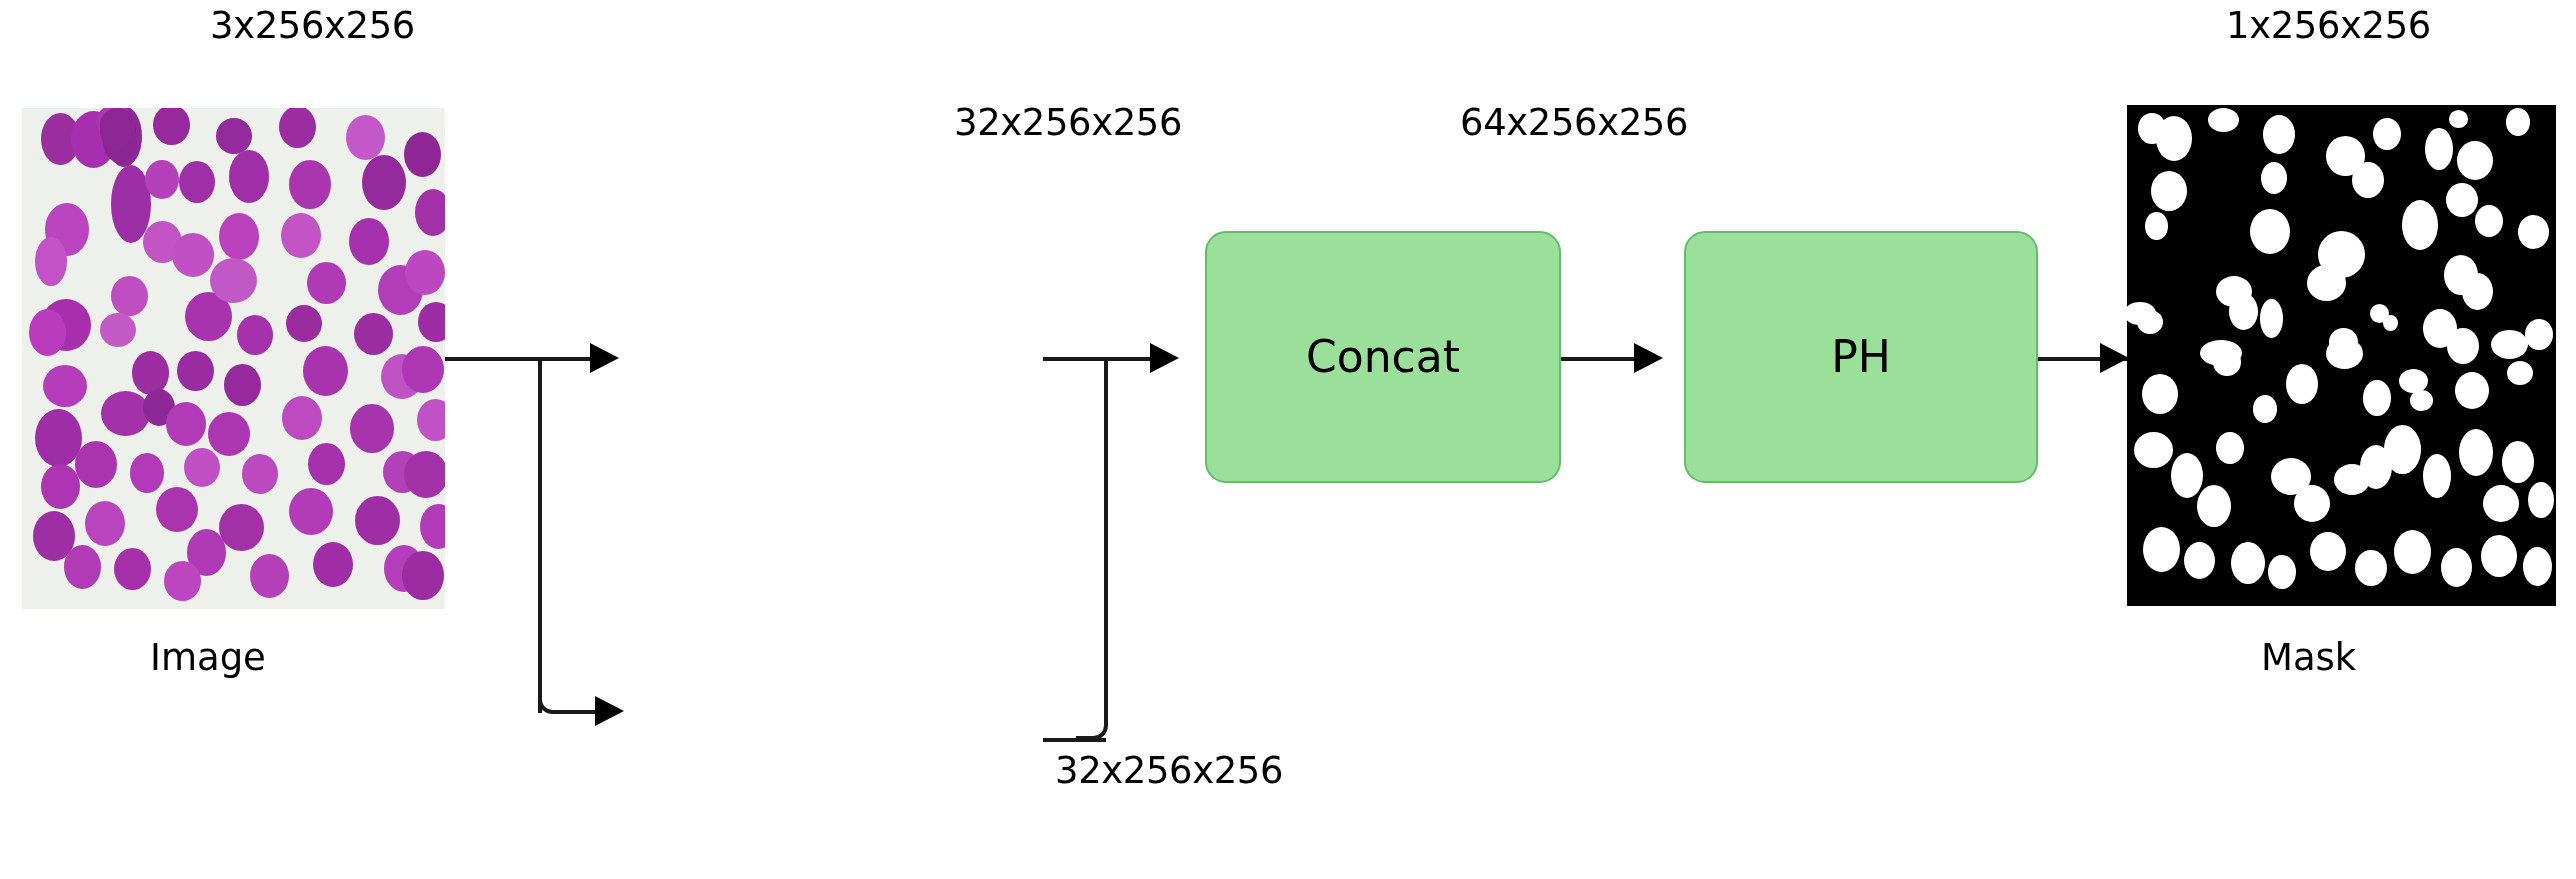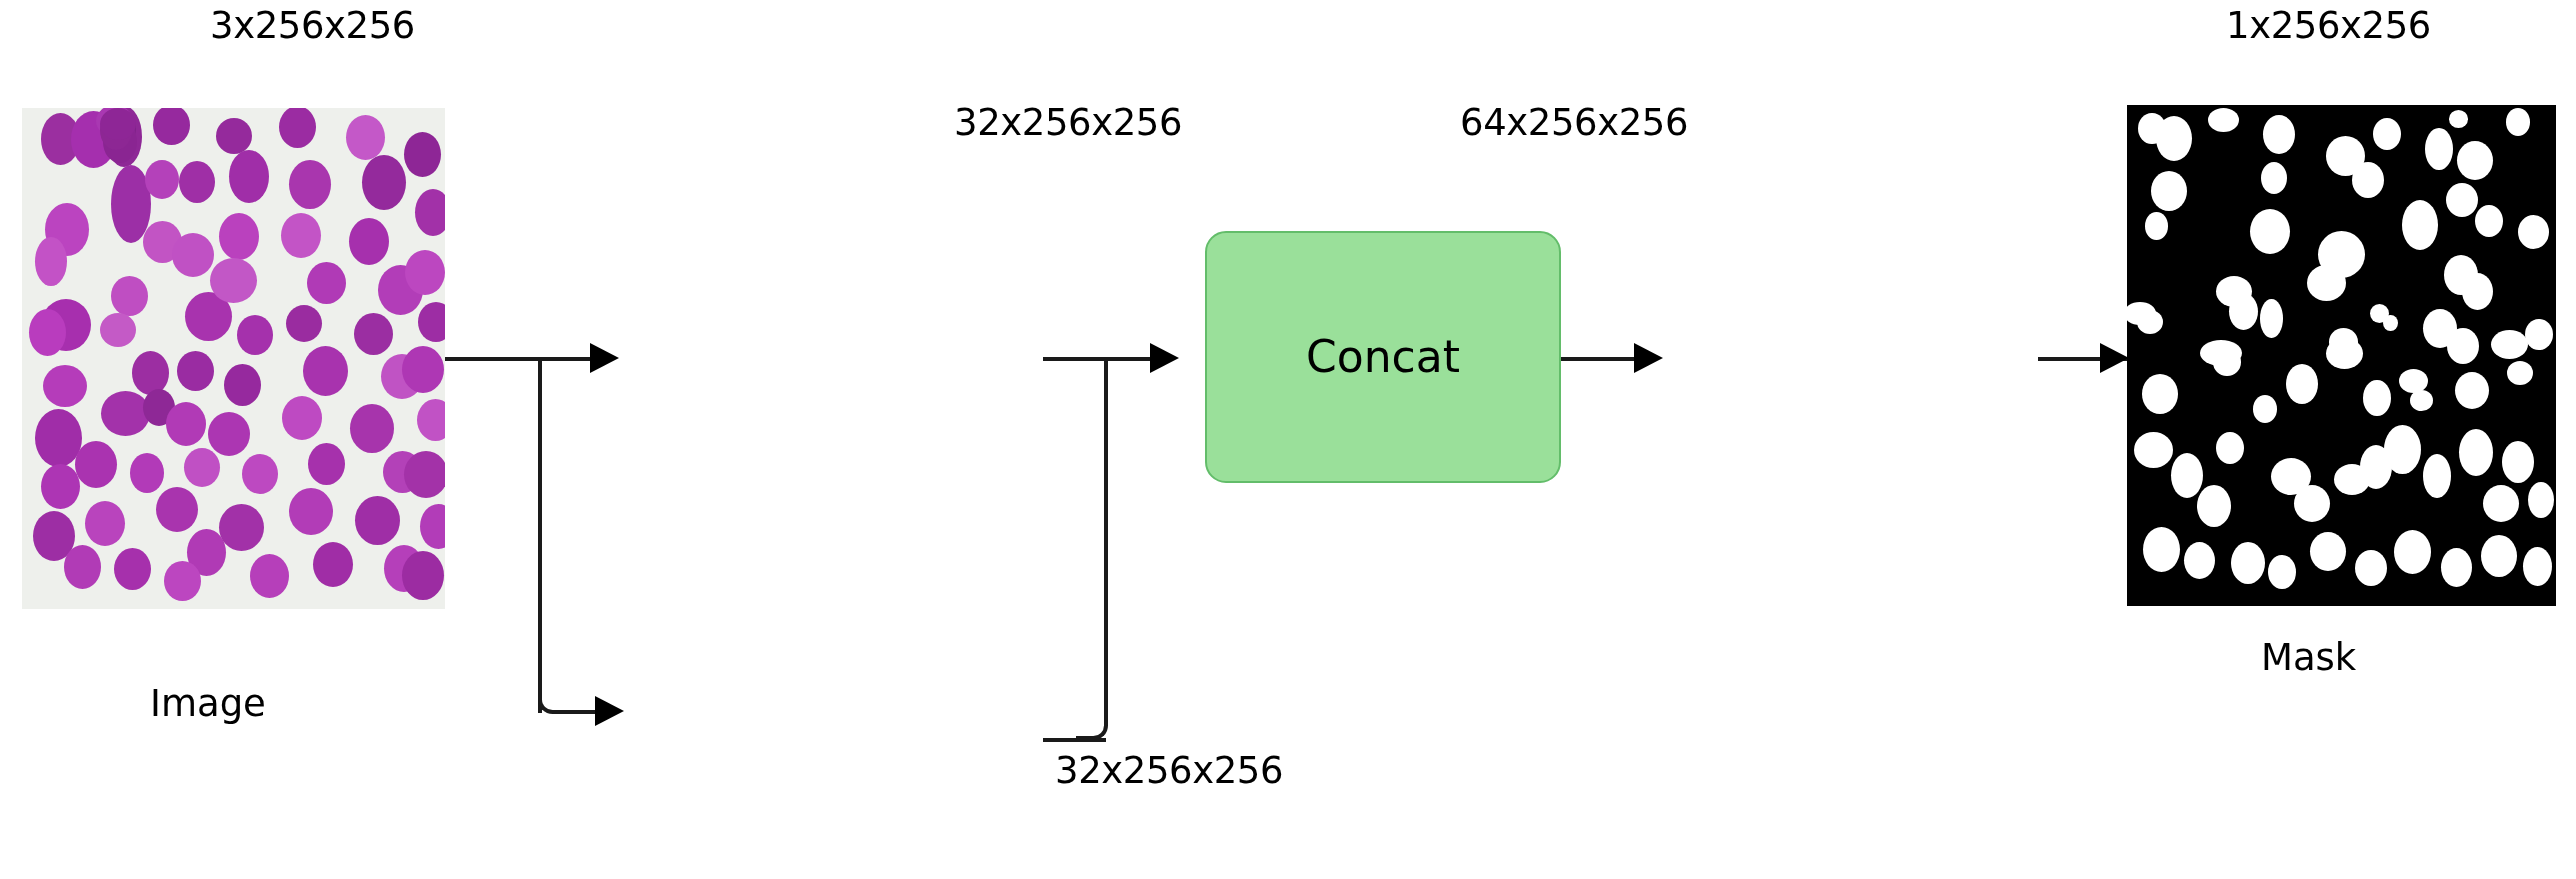--- a/index.html
+++ b/index.html
@@ -196,21 +196,21 @@
     <div class="blob" style="left:393px;top:81px;width:36px;height:47px;background:#a231a8;"></div>
     <div class="blob" style="left:383px;top:142px;width:40px;height:45px;background:#bc47c0;"></div>
     <div class="blob" style="left:396px;top:194px;width:36px;height:40px;background:#9d2da4;"></div>
     <div class="blob" style="left:380px;top:238px;width:42px;height:47px;background:#ae37b4;"></div>
     <div class="blob" style="left:395px;top:291px;width:37px;height:42px;background:#c152c5;"></div>
     <div class="blob" style="left:382px;top:343px;width:44px;height:47px;background:#a332a8;"></div>
     <div class="blob" style="left:398px;top:396px;width:37px;height:45px;background:#b23cb8;"></div>
     <div class="blob" style="left:380px;top:443px;width:42px;height:49px;background:#9c2ca2;"></div>
   </div>
 
-  <div class="io-label" style="left:150px; top:639px;margin-top:46px;">Image</div>
+  <div class="io-label" style="left:150px; top:639px;">Image</div>
 
   <div class="hline" style="left:445px; top:357px; width:104px;"></div>
 
   <div class="vline" style="left:538px; top:357px; height:356px;"></div>
   <div class="corner" style="left:538px; top:682px; width:32px; height:32px;"></div>
 
   <div class="hline" style="left:538px; top:357px; width:73px;"></div>
   <div class="arrowhead" style="left:590px; top:343px;"></div>
 
   <div class="hline" style="left:566px; top:710px; width:50px;"></div>
@@ -232,20 +232,23 @@
 
   <div class="box box-green" style="left:1205px; top:231px; width:356px; height:252px;">
     <span>Concat</span>
   </div>
 
   <div class="dim-label" style="left:1460px; top:104px;">64x256x256</div>
 
   <div class="hline" style="left:1561px; top:357px; width:95px;"></div>
   <div class="arrowhead" style="left:1634px; top:343px;"></div>
 
+  <div class="box box-green" style="left:1684px; top:231px; width:354px; height:252px;">
+    <span>PH</span>
+  </div>
 
   <div class="hline" style="left:2038px; top:357px; width:91px;"></div>
   <div class="arrowhead" style="left:2100px; top:343px;"></div>
 
   <div class="dim-label" style="left:2226px; top:6.5px;">1x256x256</div>
 
   <div class="panel" id="mask-image-panel" style="left:2127px; top:105px; width:429px; height:501px;">
     <div class="mblob" style="left:11.3px;top:8px;width:27.5px;height:31px;"></div>
     <div class="mblob" style="left:29px;top:11.3px;width:36px;height:45px;"></div>
     <div class="mblob" style="left:81px;top:3.2px;width:31px;height:24px;"></div>

